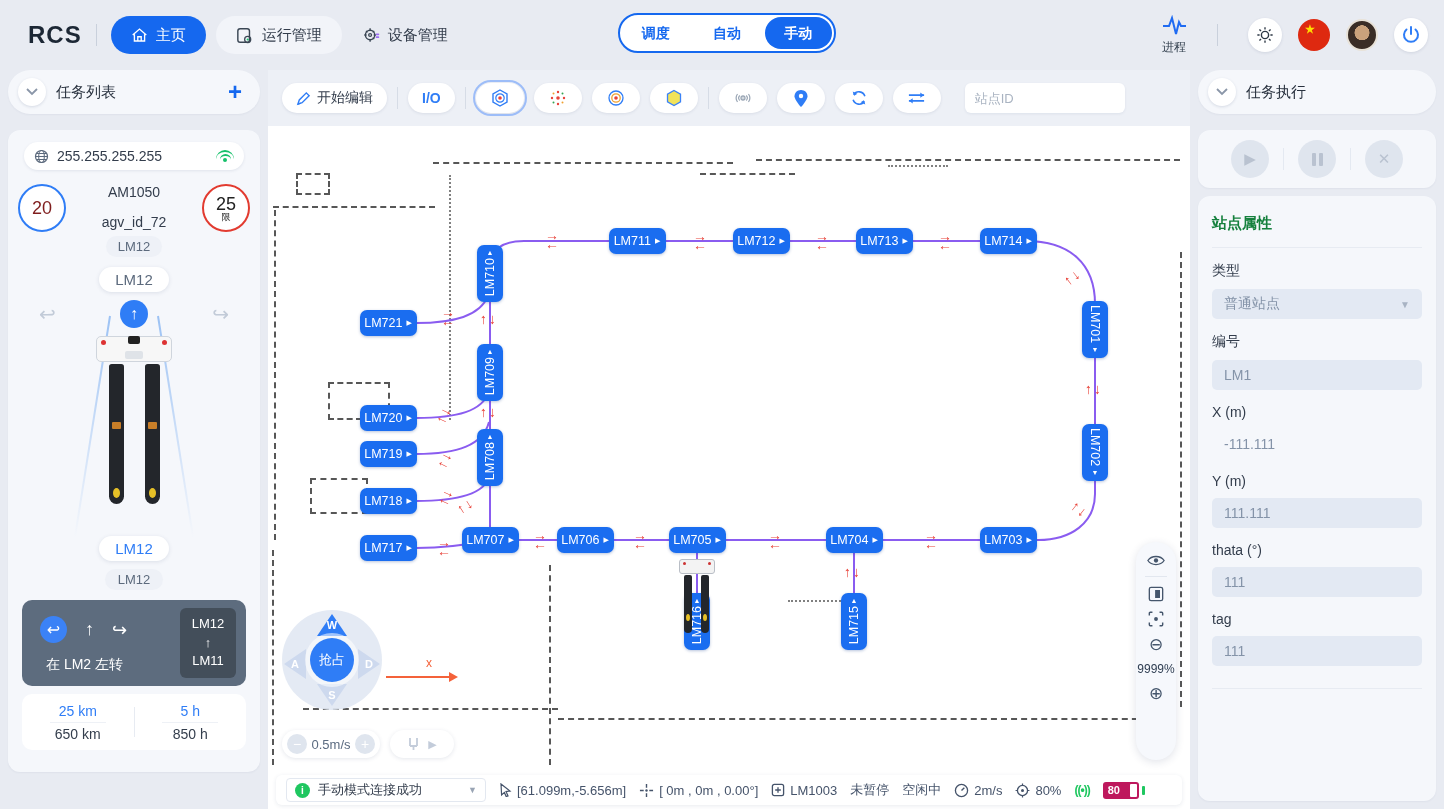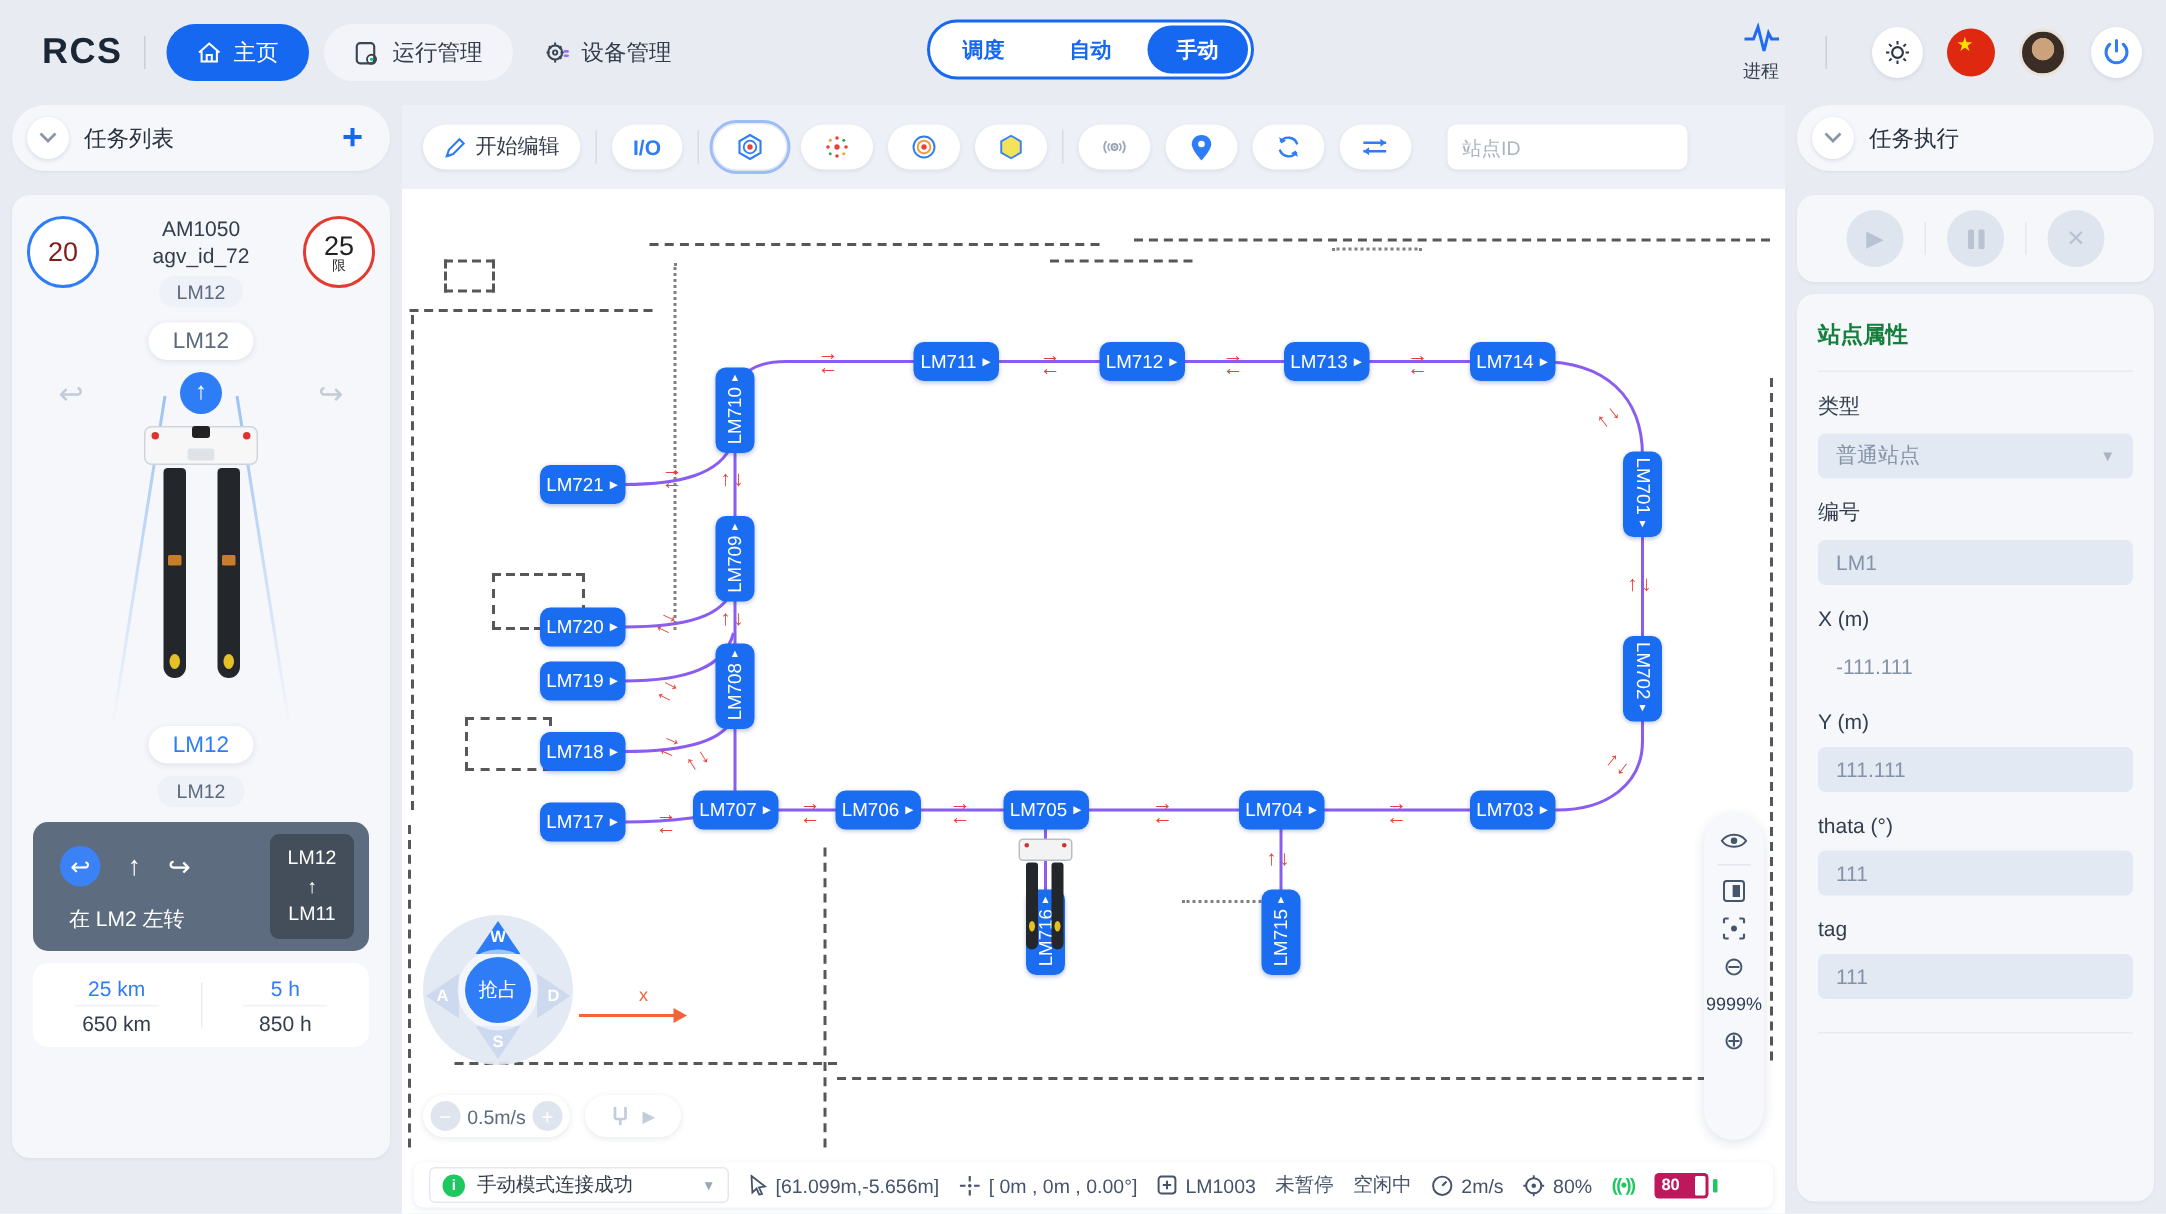--- a/index.html
+++ b/index.html
@@ -46,21 +46,21 @@
   .wifi .w1 { width:18px; height:18px; margin-left:-9px; top:0; border-top-width:2px; }
   .wifi .w2 { width:11px; height:11px; margin-left:-5.5px; top:4px; }
   .wifi .w3 { width:4px; height:4px; margin-left:-2px; top:8px; background:#15c06a; border-radius:50%; border:none; }
   .speed-row { width:232px; margin-top:14px; display:flex; align-items:flex-start; justify-content:space-between; }
   .spd { width:48px; height:48px; border-radius:50%; background:#fff; display:flex; align-items:center;
     justify-content:center; font-size:18px; }
   .spd.blue { border:2px solid #2f7df6; color:#7f1d1d; }
   .spd.red  { border:2px solid #e23b30; color:#222; flex-direction:column; line-height:1; }
   .spd.red small { font-size:9px; color:#222; }
   .mid-info { text-align:center; font-size:14px; color:#333d4c; }
-  .mid-info .row { margin-top:2px; }
+  .mid-info .row { margin-top:14px; }
   .tag-pill { display:inline-block; margin-top:6px; padding:3px 12px; background:#eef1f7; border-radius:12px;
     font-size:13px; color:#5c6a7d; }
   .big-pill { margin-top:10px; padding:4px 16px; background:#fff; border-radius:14px; font-size:15px;
     color:#5c6a7d; box-shadow:0 1px 4px rgba(40,60,100,.12); }
   .dir-row { width:190px; margin-top:8px; display:flex; align-items:center; justify-content:space-between; }
   .dir { font-size:20px; color:#c2cbd8; }
   .dir.up { width:28px; height:28px; background:#2f7df6; color:#fff; border-radius:50%; font-size:16px;
     display:flex; align-items:center; justify-content:center; }
   .fk { position:relative; width:150px; height:200px; margin-top:2px; }
   .vline { position:absolute; top:-14px; width:2px; height:224px;
@@ -279,20 +279,33 @@
     <div class="chev-circle">
       <svg width="12" height="8" viewBox="0 0 12 8">
         <path d="M1 1 L6 6 L11 1" fill="none" stroke="#8a96a8" stroke-width="1.8"></path>
         </svg>
     </div>
     <span class="t">任务列表</span>
     <span class="plus">+</span>
   </div>
 
   <div id="agv-card">
+    <div class="ip-pill">
+      <svg width="15" height="15" viewBox="0 0 16 16">
+        <circle cx="8" cy="8" r="6.4" fill="none" stroke="#5c6a7d" stroke-width="1.3"></circle>
+        <ellipse cx="8" cy="8" rx="3" ry="6.4" fill="none" stroke="#5c6a7d" stroke-width="1.1"></ellipse>
+        <path d="M1.8 8 H14.2 M2.6 4.8 H13.4 M2.6 11.2 H13.4" stroke="#5c6a7d" stroke-width="1.1"></path>
+      </svg>
+      <span class="ip">255.255.255.255</span>
+      <span class="wifi">
+          <i class="w1"></i>
+          <i class="w2"></i>
+          <i class="w3"></i>
+        </span>
+    </div>
 
     <div class="speed-row">
       <div class="spd blue">
         <span>20</span>
       </div>
       <div class="mid-info">
         <div>AM1050</div>
         <div class="row">agv_id_72</div>
         <span class="tag-pill">LM12</span>
       </div>

